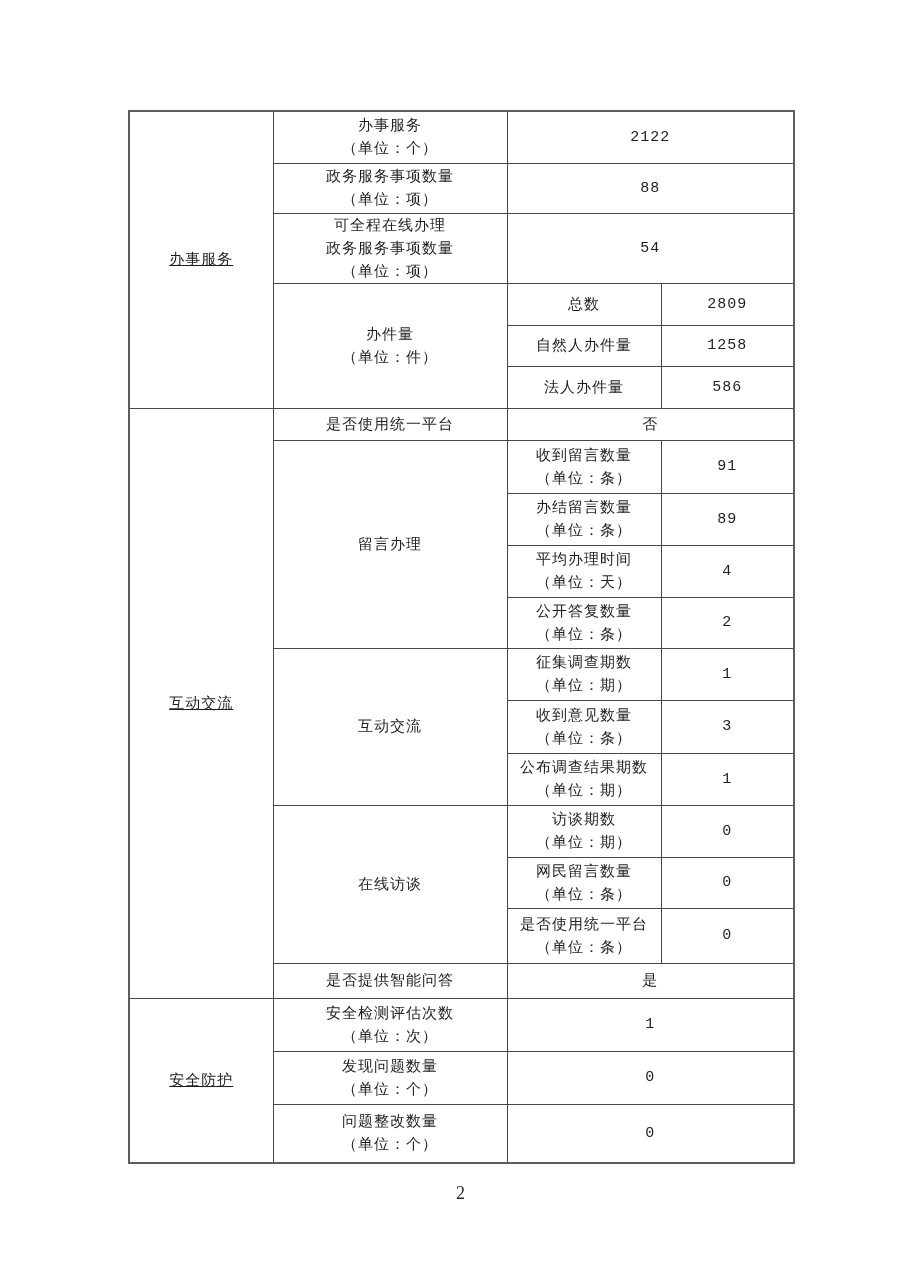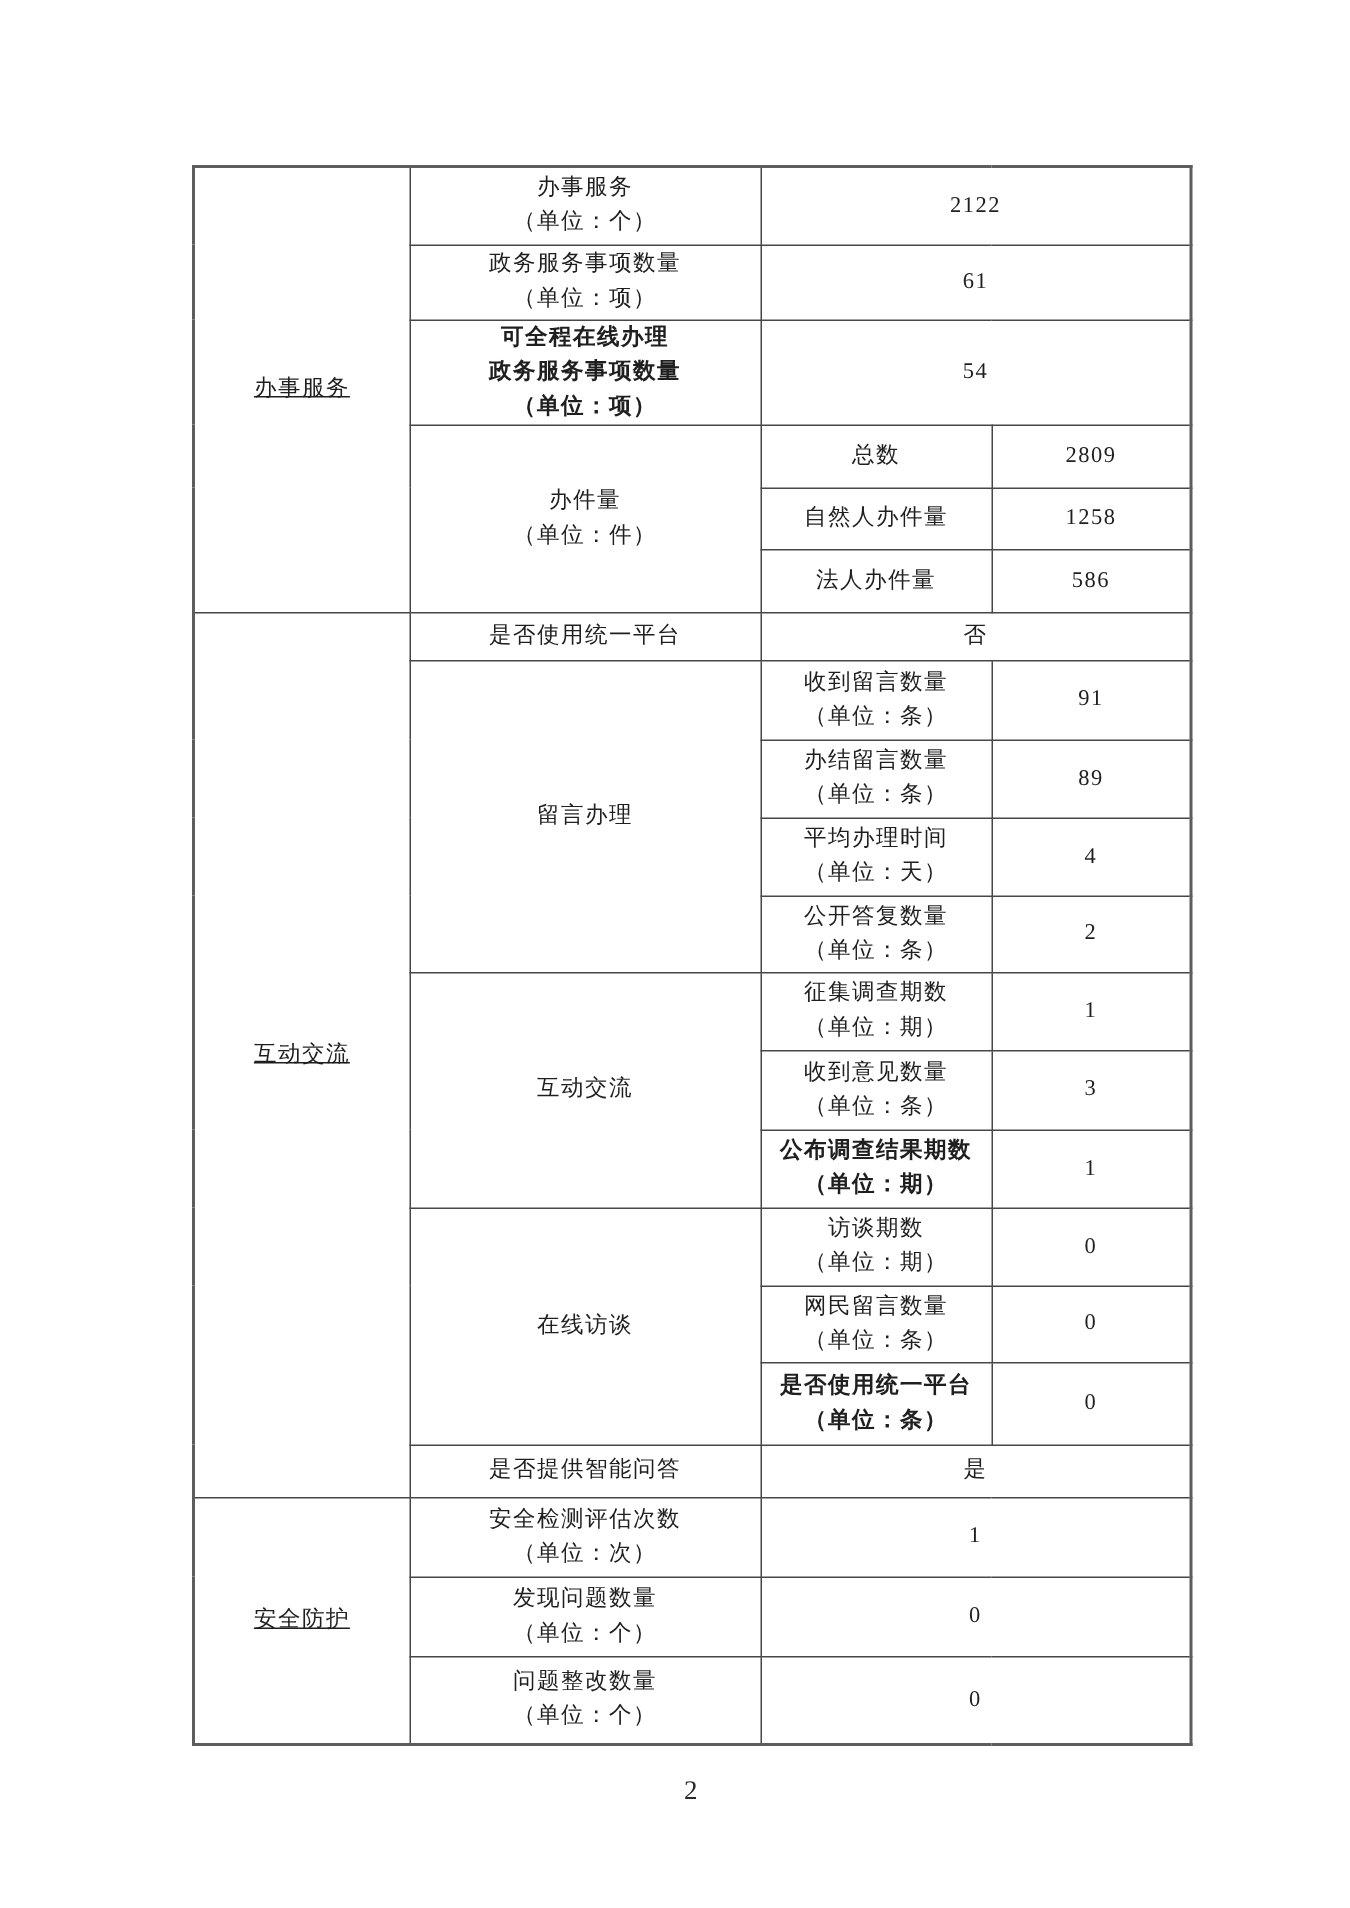--- a/index.html
+++ b/index.html
@@ -43,25 +43,25 @@
   td.section-cell {
     letter-spacing: 2px;
     text-decoration: underline;
   }
   td.section-top {
     vertical-align: top;
     padding-top: 14px;
   }
   td.tight {
     line-height: 20px;
-    font-weight: bold;
   }
   td.num {
     font-size: 16px;
     letter-spacing: 0.5px;
+    font-family: Liberation Mono, monospace;
   }
   .page-num {
     position: absolute;
     top: 1183px;
     left: 128px;
     width: 665px;
     text-align: center;
     font-size: 18px;
     color: #2a2a2a;
   }
@@ -82,21 +82,21 @@
     <tbody>
         <tr style="height:52px">
       <td rowspan="6" class="section-cell section-top">办事服务</td>
       <td>办事服务
 （单位：个）</td>
       <td colspan="2" class="num">2122</td>
     </tr>
     <tr style="height:50px">
       <td>政务服务事项数量
 （单位：项）</td>
-      <td colspan="2" class="num">61</td>
+      <td colspan="2" class="num">88</td>
     </tr>
     <tr style="height:61px">
       <td class="tight">可全程在线办理
 政务服务事项数量
 （单位：项）</td>
       <td colspan="2" class="num">54</td>
     </tr>
     <tr style="height:42px">
       <td rowspan="3">办件量
 （单位：件）</td>

